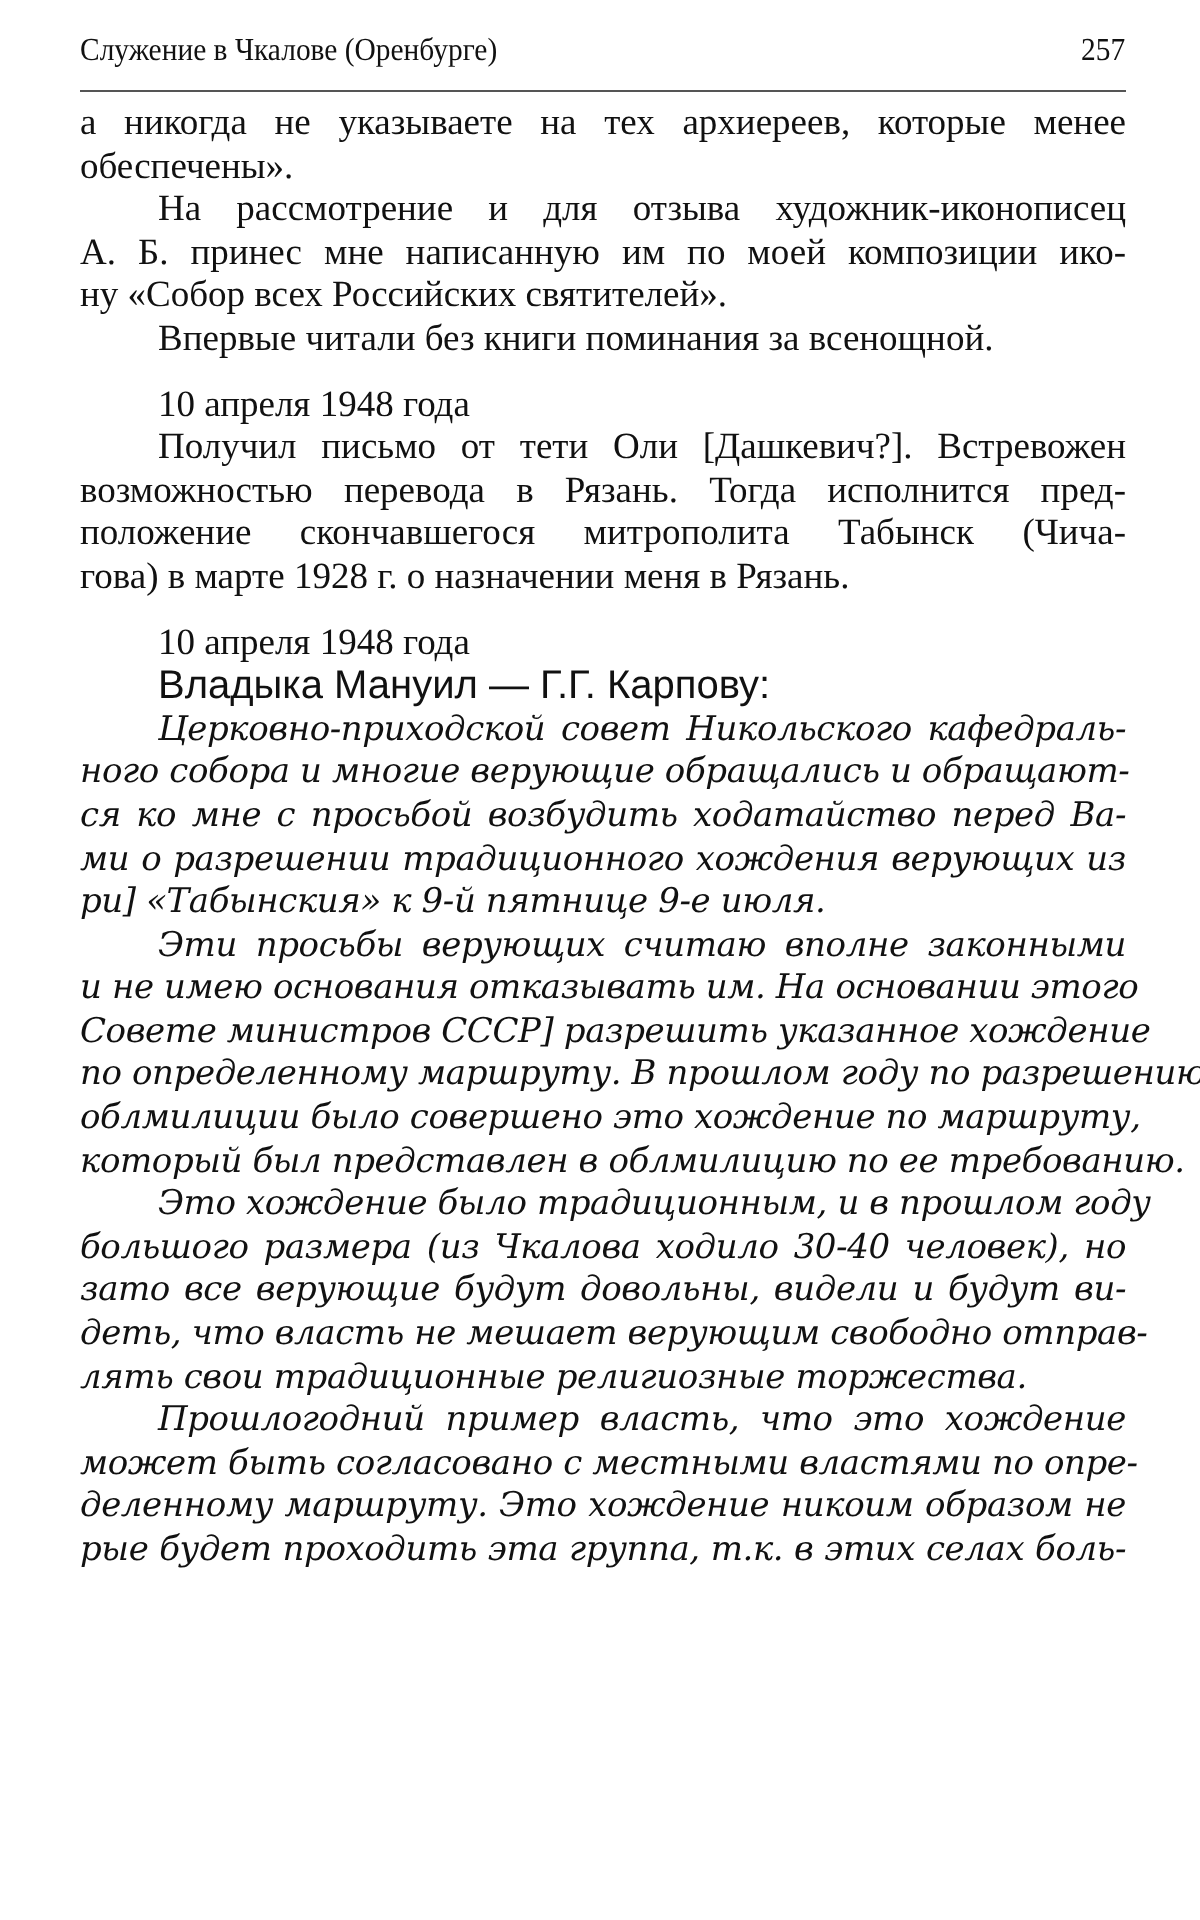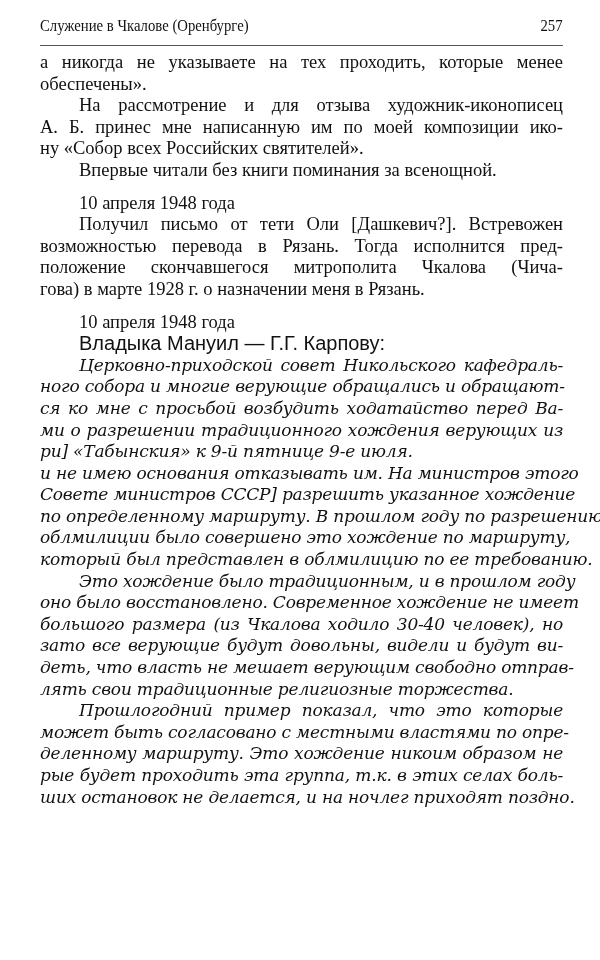--- a/index.html
+++ b/index.html
@@ -91,77 +91,76 @@
 <div class="page">
   <div class="running-head">
     <span>Служение в Чкалове (Оренбурге)</span>
     <span>257</span>
   </div>
   <div class="head-rule"></div>
 
   <div class="body-text">
 
     <div>
-      <span class="line">а никогда не указываете на тех проходить, которые менее</span>
+      <span class="line">а никогда не указываете на тех архиереев, которые менее</span>
       <span class="line last">обеспечены».</span>
     </div>
 
     <div>
       <span class="line indent">На рассмотрение и для отзыва художник-иконописец</span>
       <span class="line">А. Б. принес мне написанную им по моей композиции ико-</span>
       <span class="line last">ну «Собор всех Российских святителей».</span>
     </div>
 
     <div>
       <span class="line indent last">Впервые читали без книги поминания за всенощной.</span>
     </div>
 
     <div class="gap"></div>
 
     <span class="line date-line">10 апреля 1948 года</span>
 
     <div>
       <span class="line indent">Получил письмо от тети Оли [Дашкевич?]. Встревожен</span>
       <span class="line">возможностью перевода в Рязань. Тогда исполнится пред-</span>
-      <span class="line">положение скончавшегося митрополита Чкалова (Чича-</span>
+      <span class="line">положение скончавшегося митрополита Табынск (Чича-</span>
       <span class="line last">гова) в марте 1928 г. о назначении меня в Рязань.</span>
     </div>
 
     <div class="gap"></div>
 
     <span class="line date-line">10 апреля 1948 года</span>
 
     <span class="line sans">Владыка Мануил — Г.Г. Карпову:</span>
 
     <div class="it">
       <span class="line indent">Церковно-приходской совет Никольского кафедраль-</span>
       <span class="line">ного собора и многие верующие обращались и обращают-</span>
       <span class="line">ся ко мне с просьбой возбудить ходатайство перед Ва-</span>
       <span class="line">ми о разрешении традиционного хождения верующих из</span>
       <span class="line last">ри] «Табынския» к 9-й пятнице 9-е июля.</span>
     </div>
 
     <div class="it">
-      <span class="line">и не имею основания отказывать им. На министров этого</span>
+      <span class="line indent">Эти просьбы верующих считаю вполне законными</span>
+      <span class="line">и не имею основания отказывать им. На основании этого</span>
       <span class="line">Совете министров СССР] разрешить указанное хождение</span>
       <span class="line">по определенному маршруту. В прошлом году по разрешению</span>
       <span class="line">облмилиции было совершено это хождение по маршруту,</span>
       <span class="line last">который был представлен в облмилицию по ее требованию.</span>
     </div>
 
     <div class="it">
       <span class="line indent">Это хождение было традиционным, и в прошлом году</span>
-      <span class="line">оно было восстановлено. Современное хождение не имеет</span>
       <span class="line">большого размера (из Чкалова ходило 30-40 человек), но</span>
       <span class="line">зато все верующие будут довольны, видели и будут ви-</span>
       <span class="line">деть, что власть не мешает верующим свободно отправ-</span>
       <span class="line last">лять свои традиционные религиозные торжества.</span>
     </div>
 
     <div class="it">
-      <span class="line indent">Прошлогодний пример показал, что это которые</span>
+      <span class="line indent">Прошлогодний пример власть, что это хождение</span>
       <span class="line">может быть согласовано с местными властями по опре-</span>
       <span class="line">деленному маршруту. Это хождение никоим образом не</span>
       <span class="line">рые будет проходить эта группа, т.к. в этих селах боль-</span>
-      <span class="line">ших остановок не делается, и на ночлег приходят поздно.</span>
     </div>
   </div>
 </div>
 
 </body></html>

